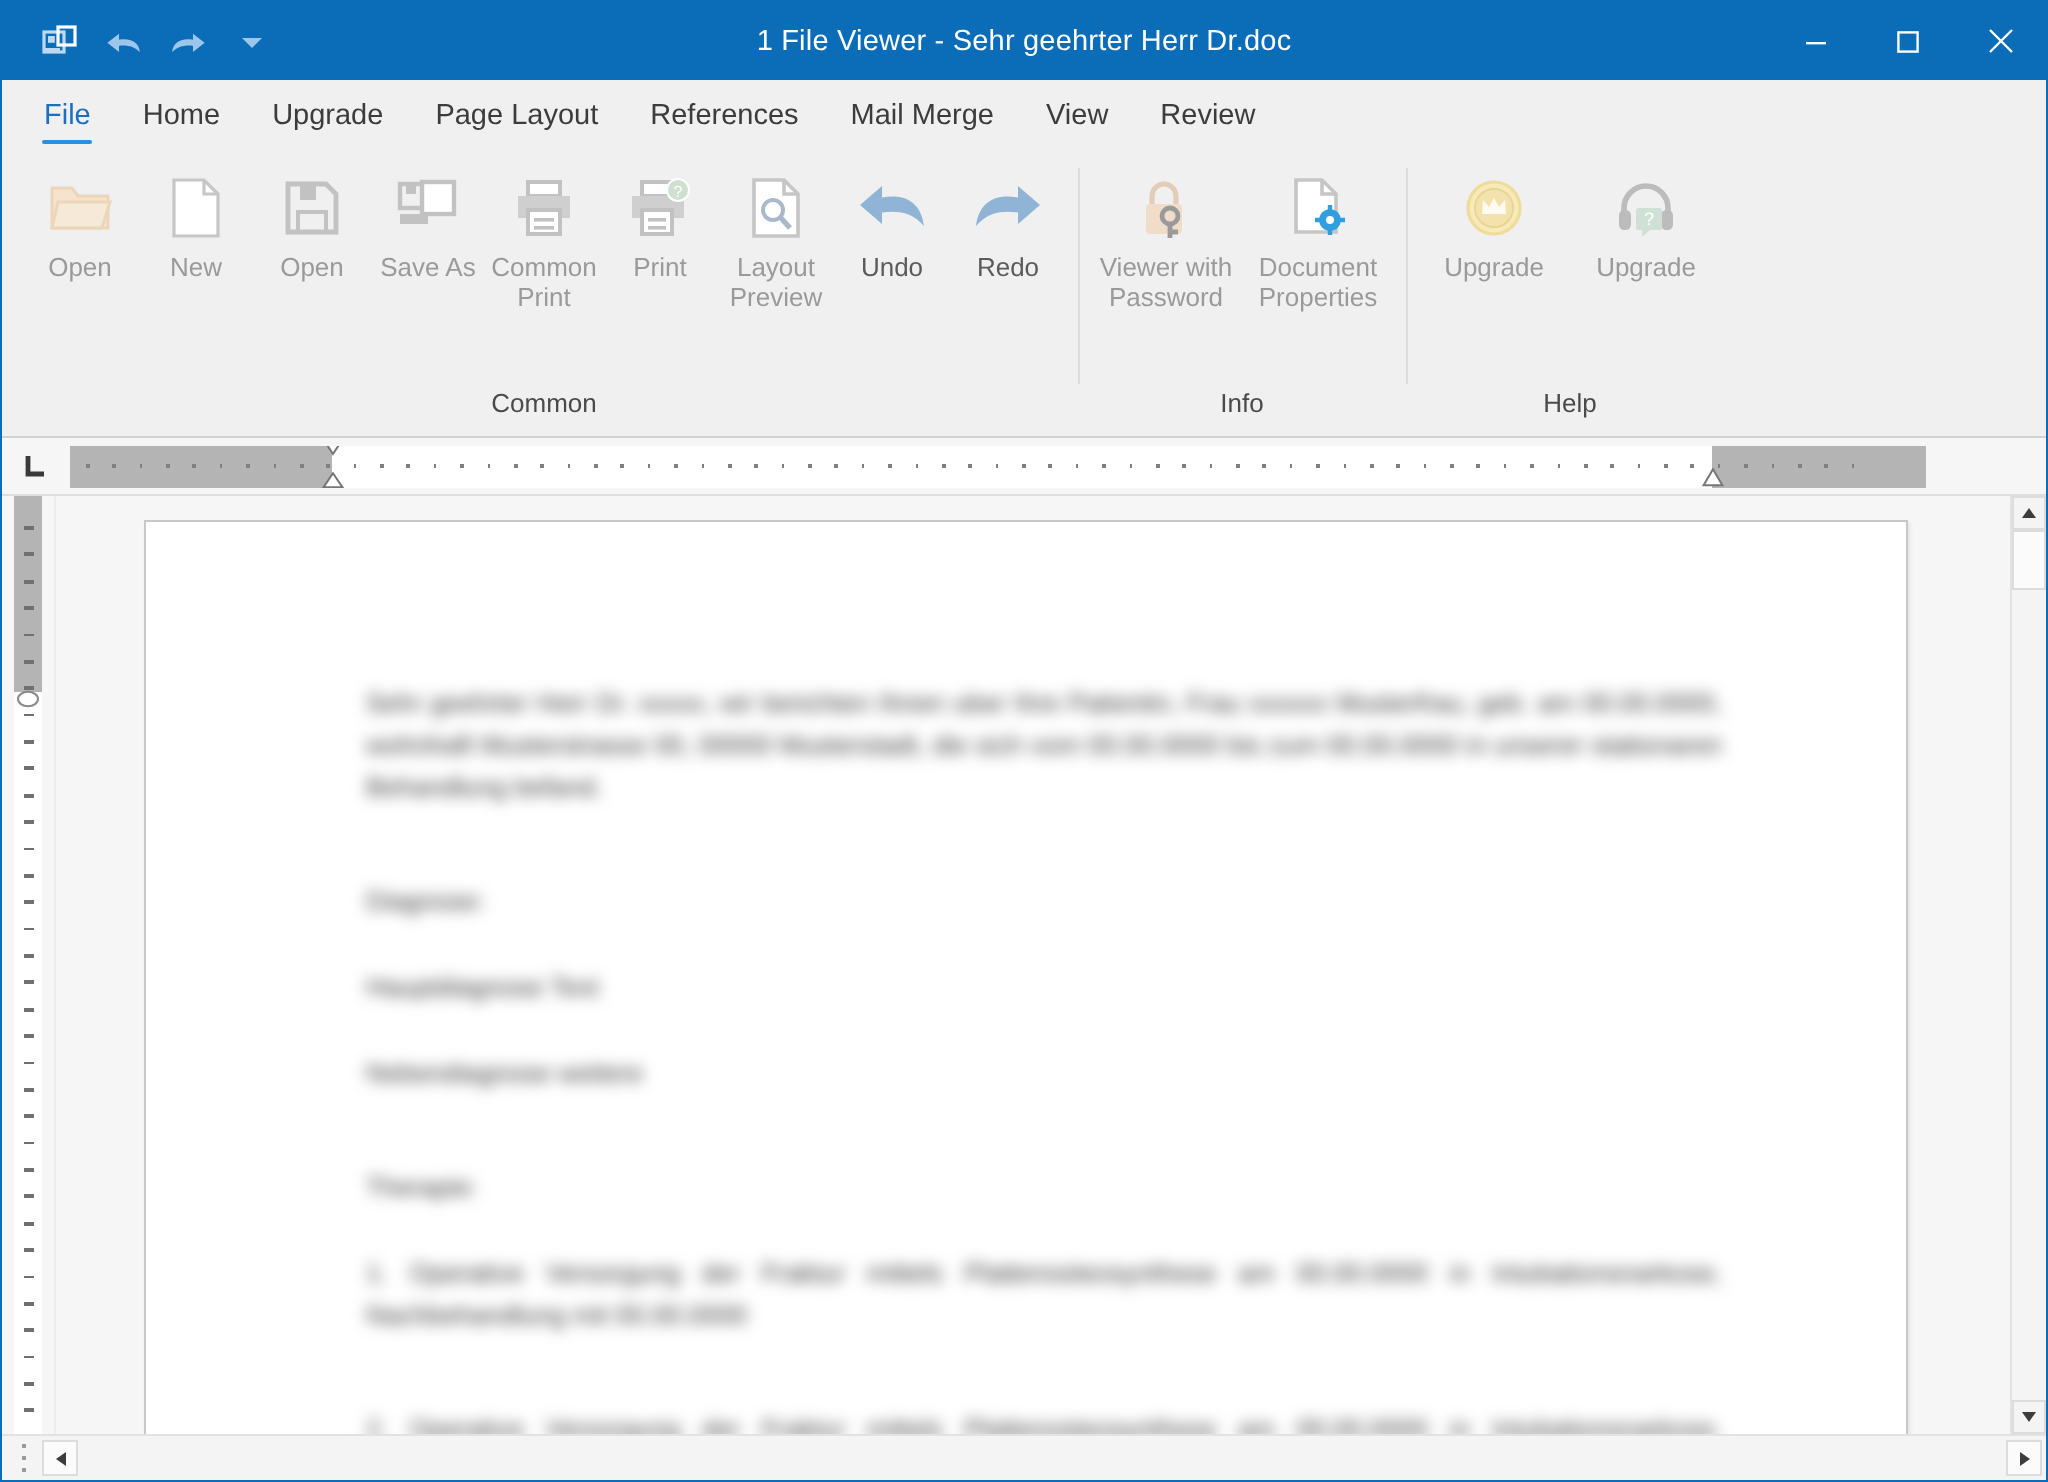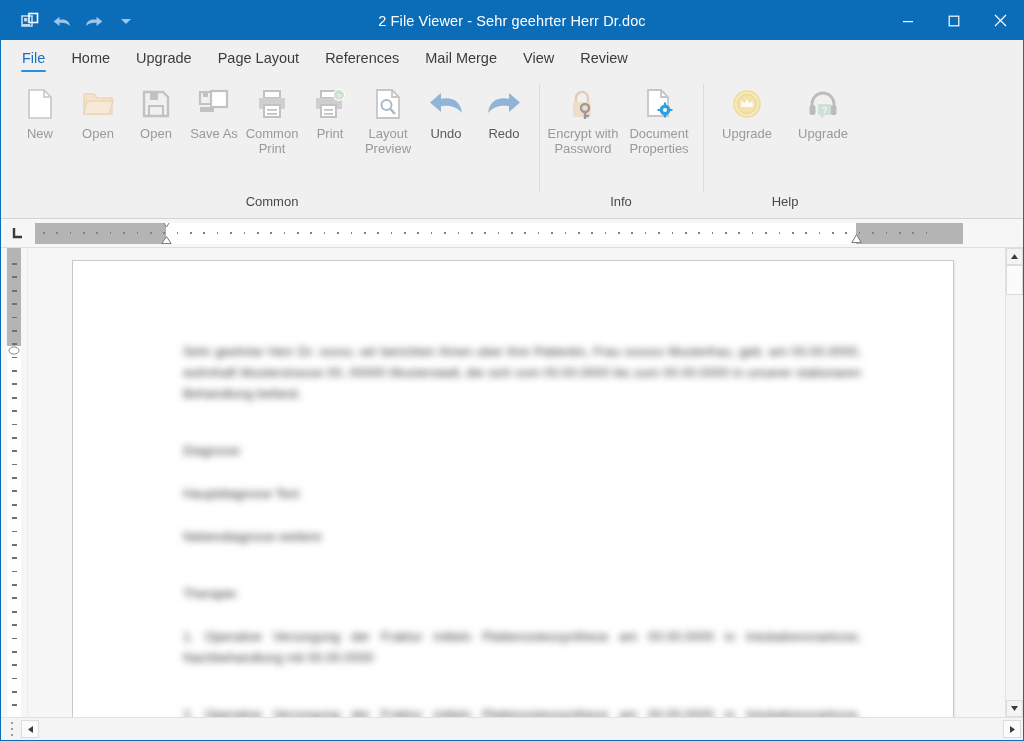--- a/index.html
+++ b/index.html
@@ -323,21 +323,21 @@
           <path d="M15 7 L22 12.5 L15 18 L15 14.2 C10 13.6 6 14.6 2.5 18 C3 12.4 7.4 9.4 15 10.6 Z" fill="#9cc6ea"></path>
         </svg>
       </div>
       <div class="qat-btn" title="Customize">
         <svg width="16" height="16" viewBox="0 0 16 16">
           <path d="M3 6 L13 6 L8 11 Z" fill="#9cc6ea"></path>
         </svg>
       </div>
     </div>
 
-    <div class="title-text">2 File Viewer - Sehr geehrter Herr Dr.doc</div>
+    <div class="title-text">1 File Viewer - Sehr geehrter Herr Dr.doc</div>
 
     <div class="wincontrols">
       <div class="wc">
         <svg width="12" height="12" viewBox="0 0 12 12">
             <rect x="1" y="6" width="10" height="1.2" fill="#ffffff"></rect>
           </svg>
       </div>
       <div class="wc">
         <svg width="12" height="12" viewBox="0 0 12 12">
             <rect x="1.2" y="1.2" width="9.6" height="9.6" fill="none" stroke="#ffffff" stroke-width="1.2"></rect>
@@ -378,36 +378,36 @@
       </div>
   </div>
 
   <div class="ribbon">
 
     <div class="group">
       <div class="group-items">
 
         <div class="rbtn">
           <div class="ico">
+            <svg width="32" height="30" viewBox="0 0 32 30">
+              <path d="M2 5 H12 L15 9 H30 V25 H2 Z" fill="#f5e3cd" stroke="#ecd6ba" stroke-width="1.5"></path>
+              <path d="M5 12 H31 L27 25 H2 Z" fill="#f7e9d7" stroke="#ecd6ba" stroke-width="1.5"></path>
+            </svg>
+          </div>
+          <div class="lbl">Open</div>
+        </div>
+
+        <div class="rbtn">
+          <div class="ico">
             <svg width="30" height="32" viewBox="0 0 30 32">
               <path d="M4 2 H19 L26 9 V30 H4 Z" fill="#ffffff" stroke="#c6c6c6" stroke-width="1.6"></path>
               <path d="M19 2 V9 H26" fill="none" stroke="#c6c6c6" stroke-width="1.6"></path>
             </svg>
           </div>
           <div class="lbl">New</div>
-        </div>
-
-        <div class="rbtn">
-          <div class="ico">
-            <svg width="32" height="30" viewBox="0 0 32 30">
-              <path d="M2 5 H12 L15 9 H30 V25 H2 Z" fill="#f5e3cd" stroke="#ecd6ba" stroke-width="1.5"></path>
-              <path d="M5 12 H31 L27 25 H2 Z" fill="#f7e9d7" stroke="#ecd6ba" stroke-width="1.5"></path>
-            </svg>
-          </div>
-          <div class="lbl">Open</div>
         </div>
 
         <div class="rbtn">
           <div class="ico">
             <svg width="30" height="30" viewBox="0 0 30 30">
               <path d="M3 3 H22 L27 8 V27 H3 Z" fill="none" stroke="#c2c2c2" stroke-width="2.4"></path>
               <rect x="9" y="3" width="8" height="8" fill="#c2c2c2"></rect>
               <rect x="8" y="17" width="14" height="10" fill="none" stroke="#c2c2c2" stroke-width="2"></rect>
             </svg>
           </div>
@@ -494,21 +494,21 @@
 
         <div class="rbtn wide">
           <div class="ico">
             <svg width="32" height="32" viewBox="0 0 32 32">
               <path d="M9 14 V10 a6 6 0 0 1 12 0 V14" fill="none" stroke="#e3cdb8" stroke-width="2.6"></path>
               <rect x="6" y="14" width="18" height="15" rx="2" fill="#f0ddc9"></rect>
               <circle cx="18" cy="20" r="4" fill="none" stroke="#9a9a9a" stroke-width="2.4"></circle>
               <path d="M18 24 L18 31 M18 28 L22 28" stroke="#9a9a9a" stroke-width="2.4" fill="none"></path>
             </svg>
           </div>
-          <div class="lbl">Encrypt with Password</div>
+          <div class="lbl">Viewer with Password</div>
         </div>
 
         <div class="rbtn wide">
           <div class="ico">
             <svg width="30" height="32" viewBox="0 0 30 32">
               <path d="M4 2 H17 L24 9 V28 H4 Z" fill="#ffffff" stroke="#c6c6c6" stroke-width="1.8"></path>
               <path d="M17 2 V9 H24" fill="none" stroke="#c6c6c6" stroke-width="1.8"></path>
               <circle cx="21" cy="22" r="5.4" fill="#2f9fe0"></circle>
               <circle cx="21" cy="22" r="2" fill="#ffffff"></circle>
               <path d="M21 14.5 L21 17 M21 27 L21 29.5 M13.5 22 L16 22 M26 22 L28.5 22" stroke="#2f9fe0" stroke-width="2.2"></path>

